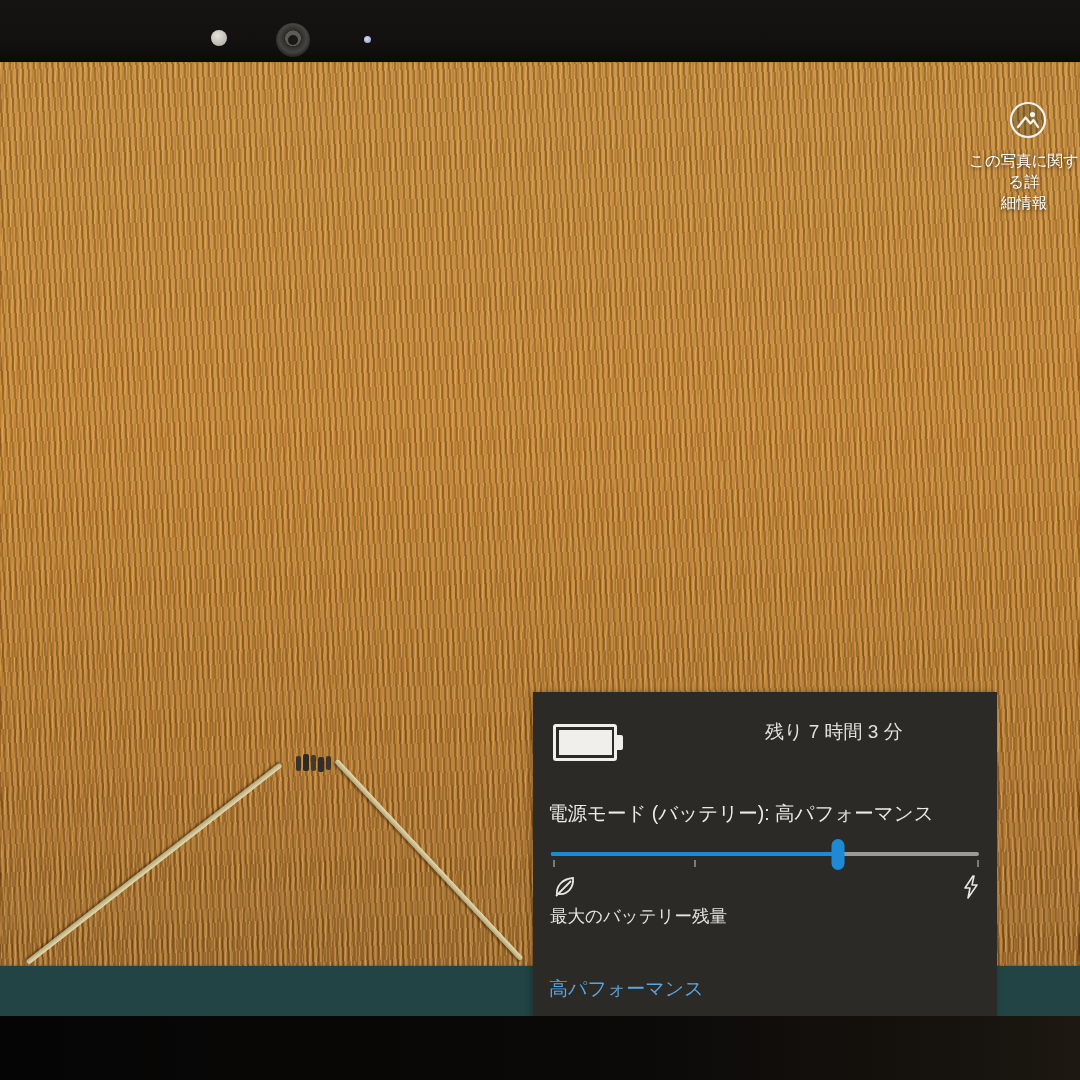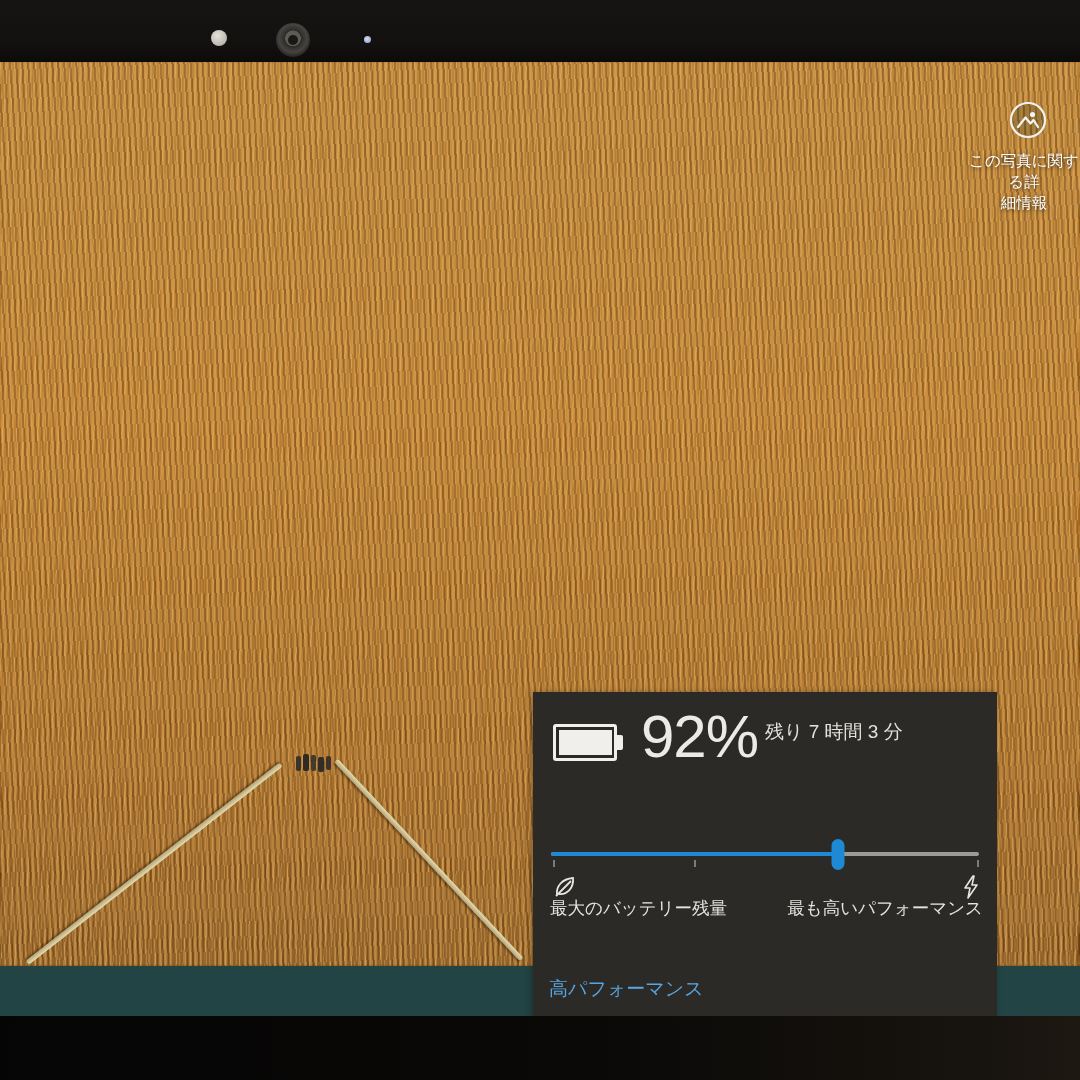--- a/index.html
+++ b/index.html
@@ -100,21 +100,21 @@
   .fly-percent { position:absolute; left:108px; top:10px; font-size:60px; font-weight:200; letter-spacing:-1px; }
   .fly-remaining { position:absolute; left:232px; top:27px; font-size:19px; color:#e4e2dd; }
   .fly-mode { position:absolute; left:15px; top:108px; font-size:19.5px; }
   .slider-zone { position:absolute; left:18px; top:146px; width:428px; height:34px; }
   .slider-track { position:absolute; left:0; right:0; top:14px; height:4px; background:#9b9a96; border-radius:2px; }
   .slider-fill { position:absolute; left:0; top:14px; height:4px; background:#1e8ad6; border-radius:2px; }
   .slider-handle { position:absolute; top:1px; width:13px; height:31px; border-radius:6.5px;
     background:#1e8ad6; transform:translateX(-50%); }
   .slider-tick { position:absolute; top:22px; width:2px; height:7px; background:#7c7b77; }
   .opt-row-icon { position:absolute; top:182px; }
-  .opt-label { position:absolute; top:204px; font-size:17.5px; color:#e6e4df; }
+  .opt-label { position:absolute; top:212px; font-size:17.5px; color:#e6e4df; }
   .fly-settings { position:absolute; left:16px; top:284px; font-size:19px; color:#58a6e0; cursor:pointer; }
   svg { display:block; }
 </style>
 </head>
 <body>
 
 <div class="device">
 
   <div class="bezel-top">
     <div class="cam-dot1"></div>
@@ -182,22 +182,22 @@
           <div>この写真に関する詳</div>
           <div>細情報</div>
         </div>
       </div>
     </div>
 
     <div class="flyout">
       <div class="fly-batt">
         <div class="fly-batt-fill" style="width: 92%;"></div>
       </div>
-      <div class="fly-percent">92%</div>
       <div class="fly-remaining">残り 7 時間 3 分</div>
+      <div class="fly-mode">電源モード (バッテリー): 高パフォーマンス</div>
 
       <div class="slider-zone">
         <div class="slider-track"></div>
         <div class="slider-fill" style="width: 67%;"></div>
         <div class="slider-tick" style="left:2px"></div>
         <div class="slider-tick" style="left:143px"></div>
         <div class="slider-tick" style="left:285px"></div>
         <div class="slider-tick" style="left:426px"></div>
         <div class="slider-handle" style="left: 67%;"></div>
       </div>
@@ -207,21 +207,20 @@
           <path d="M5 21 C4 12 10 5 21 4 C22 14 15 21 7 20" fill="none" stroke="#e8e6e1" stroke-width="1.8"></path>
           <path d="M4 22 L19 7" stroke="#e8e6e1" stroke-width="1.8" fill="none"></path>
         </svg>
       </span>
       <span class="opt-row-icon" style="left:428px">
         <svg width="20" height="26" viewBox="0 0 20 26">
           <path d="M12 2 L4 14 h5 L7 24 L16 11 h-5 L13 2 z" fill="none" stroke="#e8e6e1" stroke-width="1.6" stroke-linejoin="round"></path>
         </svg>
       </span>
       <div class="opt-label" style="left:17px">最大のバッテリー残量</div>
-      <div class="opt-label" style="right:14px">最も高いパフォーマンス</div>
 
       <div class="fly-settings">高パフォーマンス</div>
     </div>
 
   </div>
 
   <div class="bezel-bottom"></div>
 </div>
 
 </body></html>

